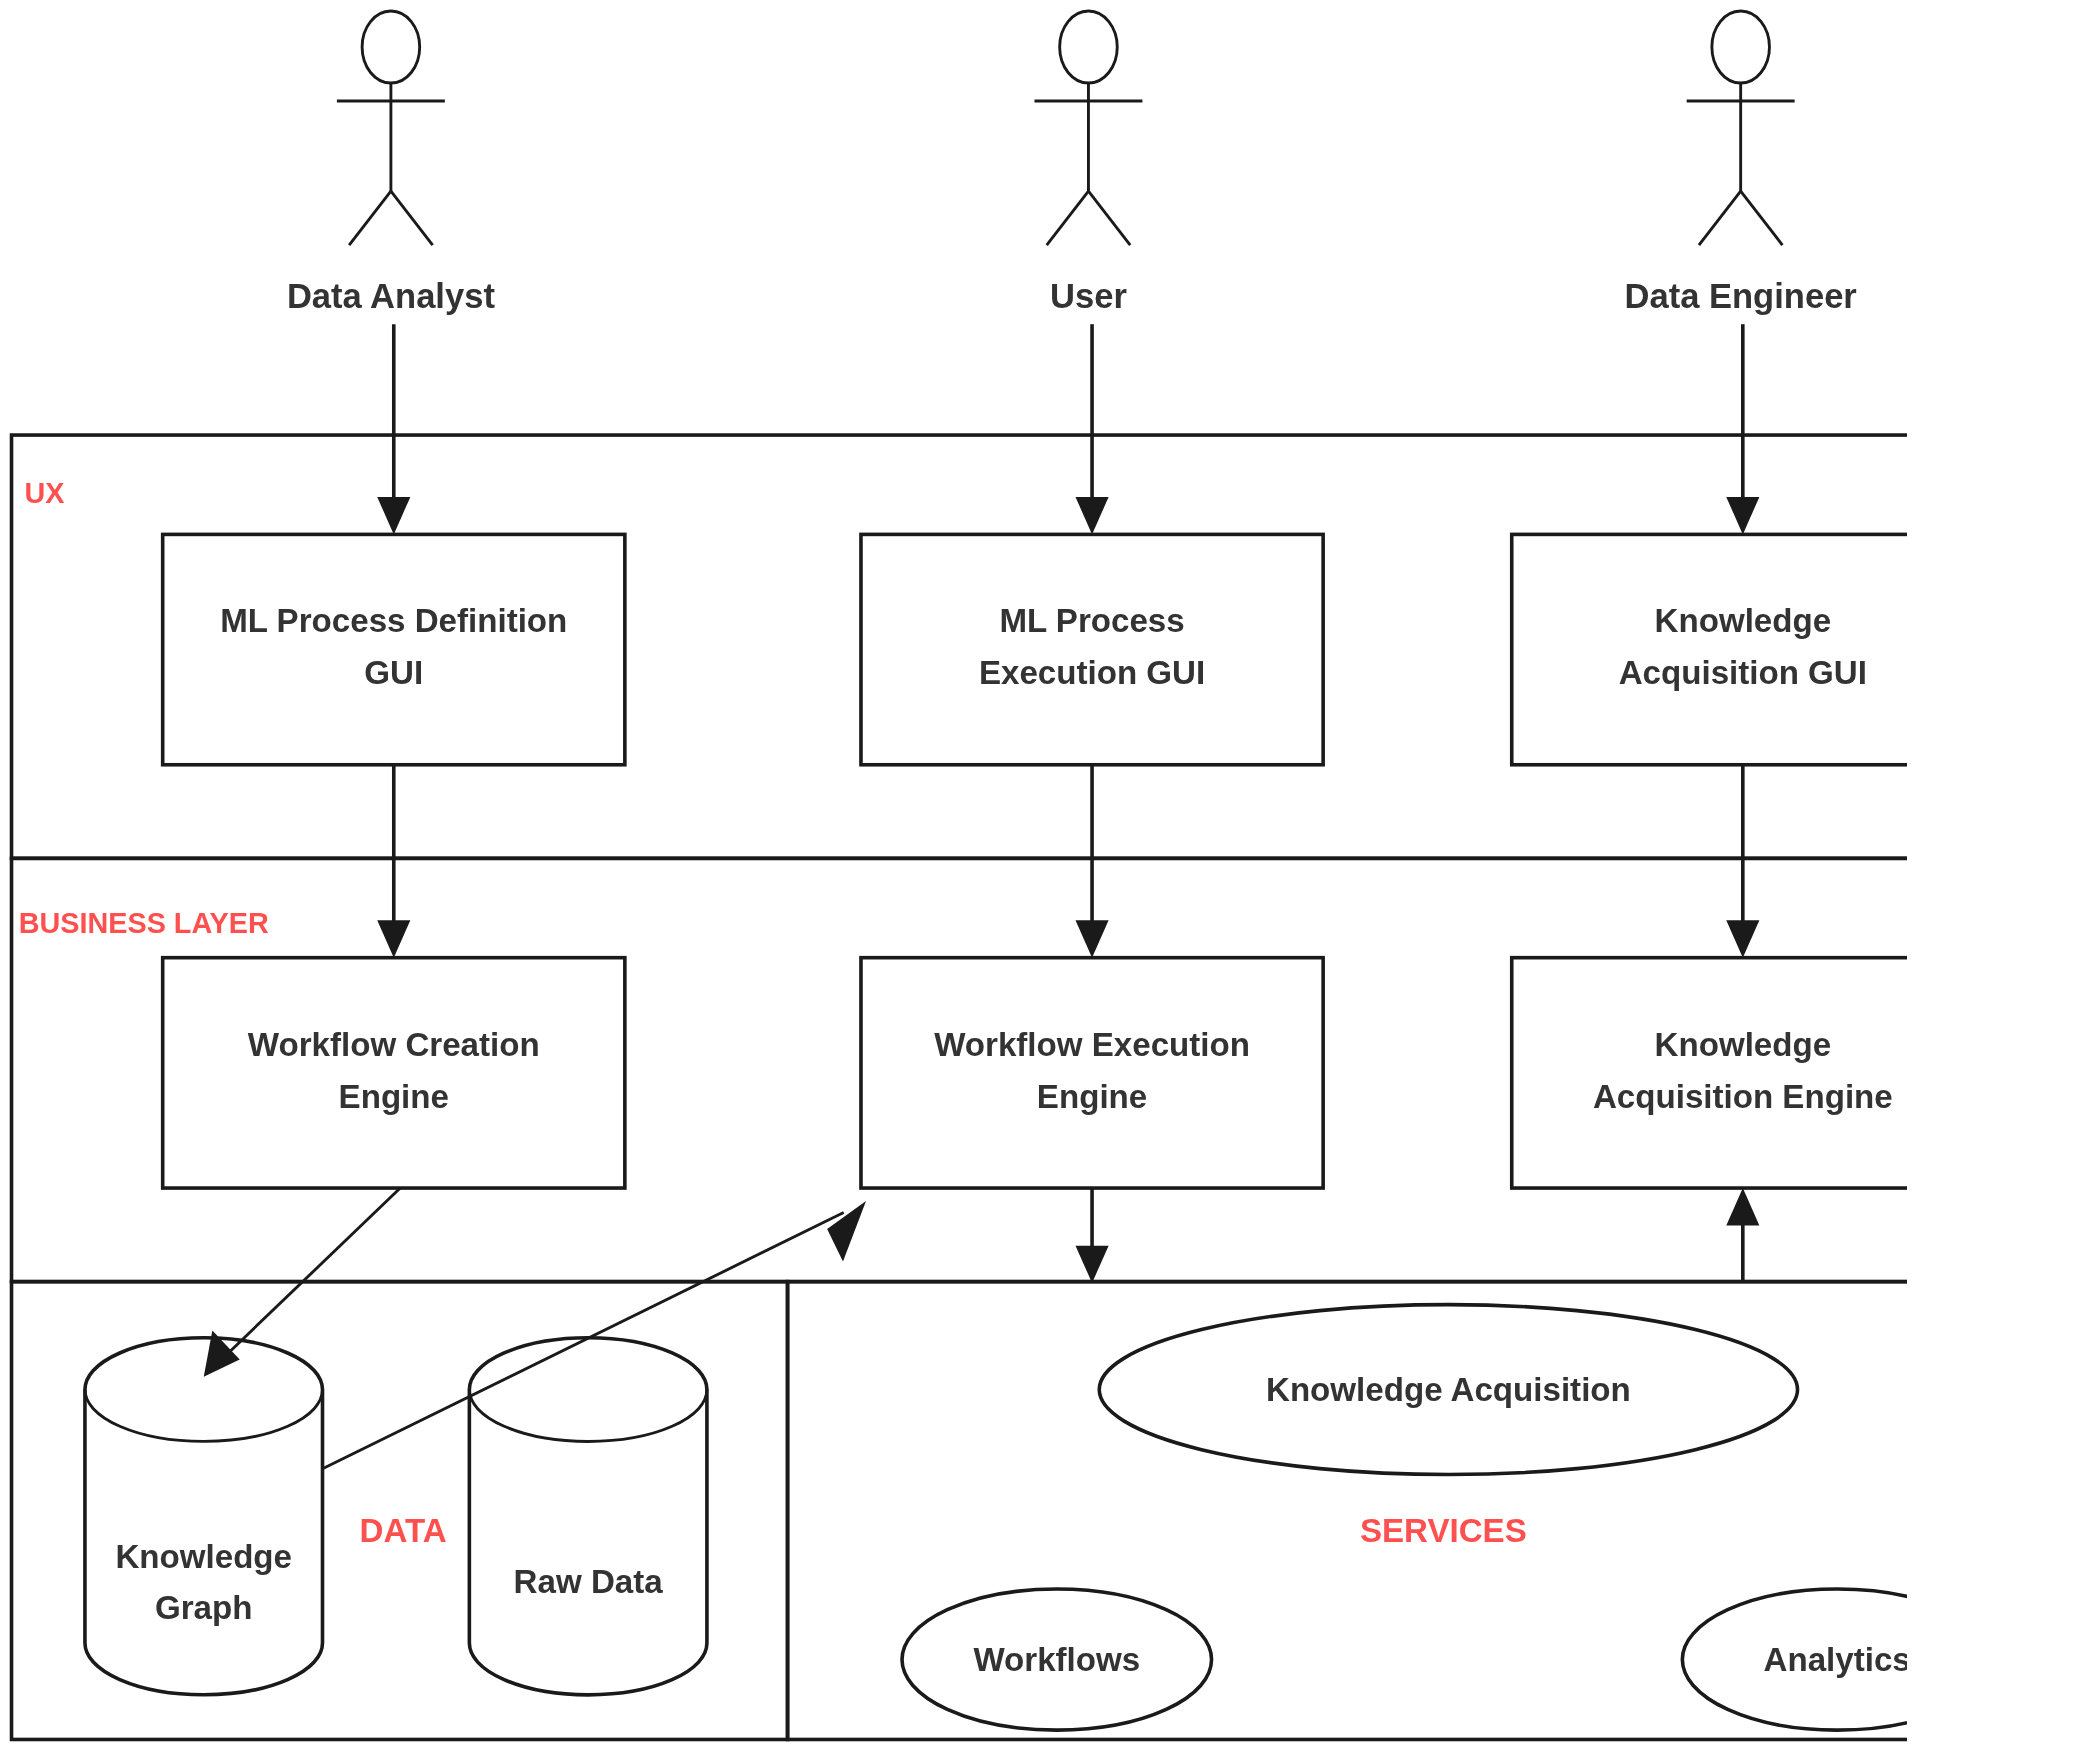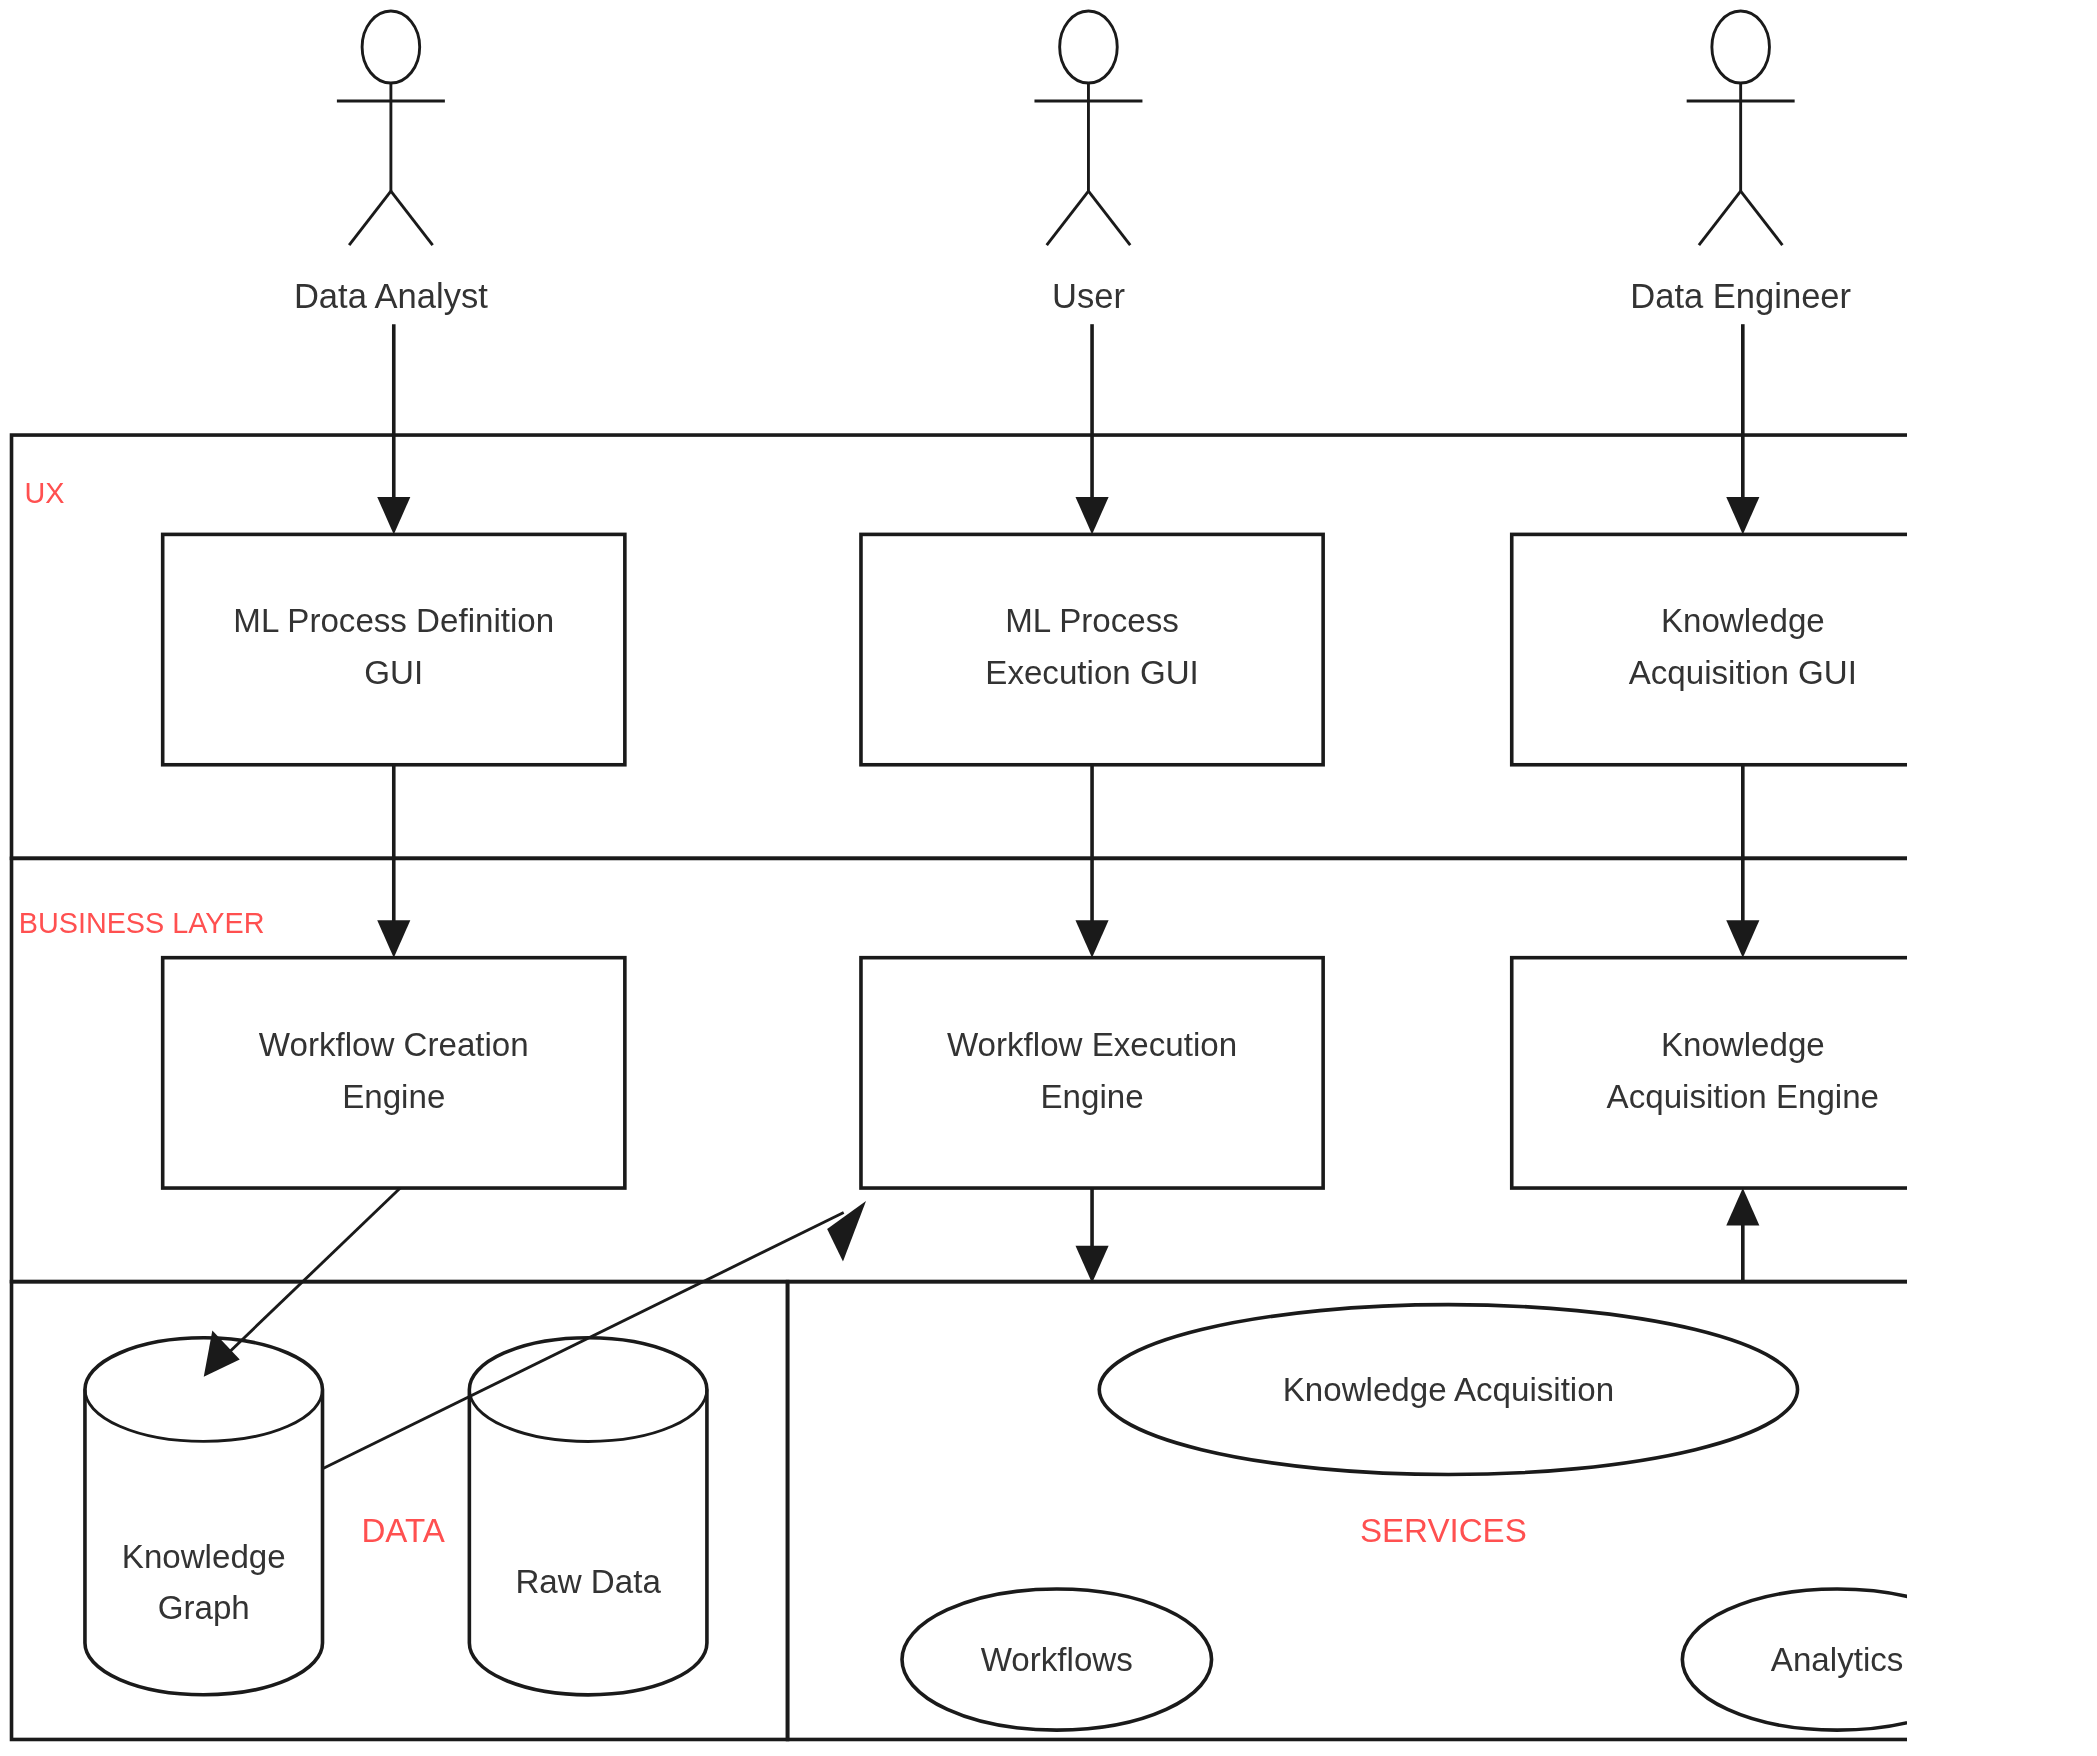--- a/index.html
+++ b/index.html
@@ -9,20 +9,21 @@
     padding: 0;
     background: #ffffff;
     font-family: "Liberation Sans", sans-serif;
   }
   #stage {
     position: relative;
     width: 1907px;
     height: 1757px;
     background: #ffffff;
     overflow: hidden;
+    font-weight: bold;
   }
   svg#diagram {
     position: absolute;
     left: 0;
     top: 0;
     width: 2097px;
     height: 1757px;
   }
   .node-text {
     font-family: "Liberation Sans", sans-serif;

